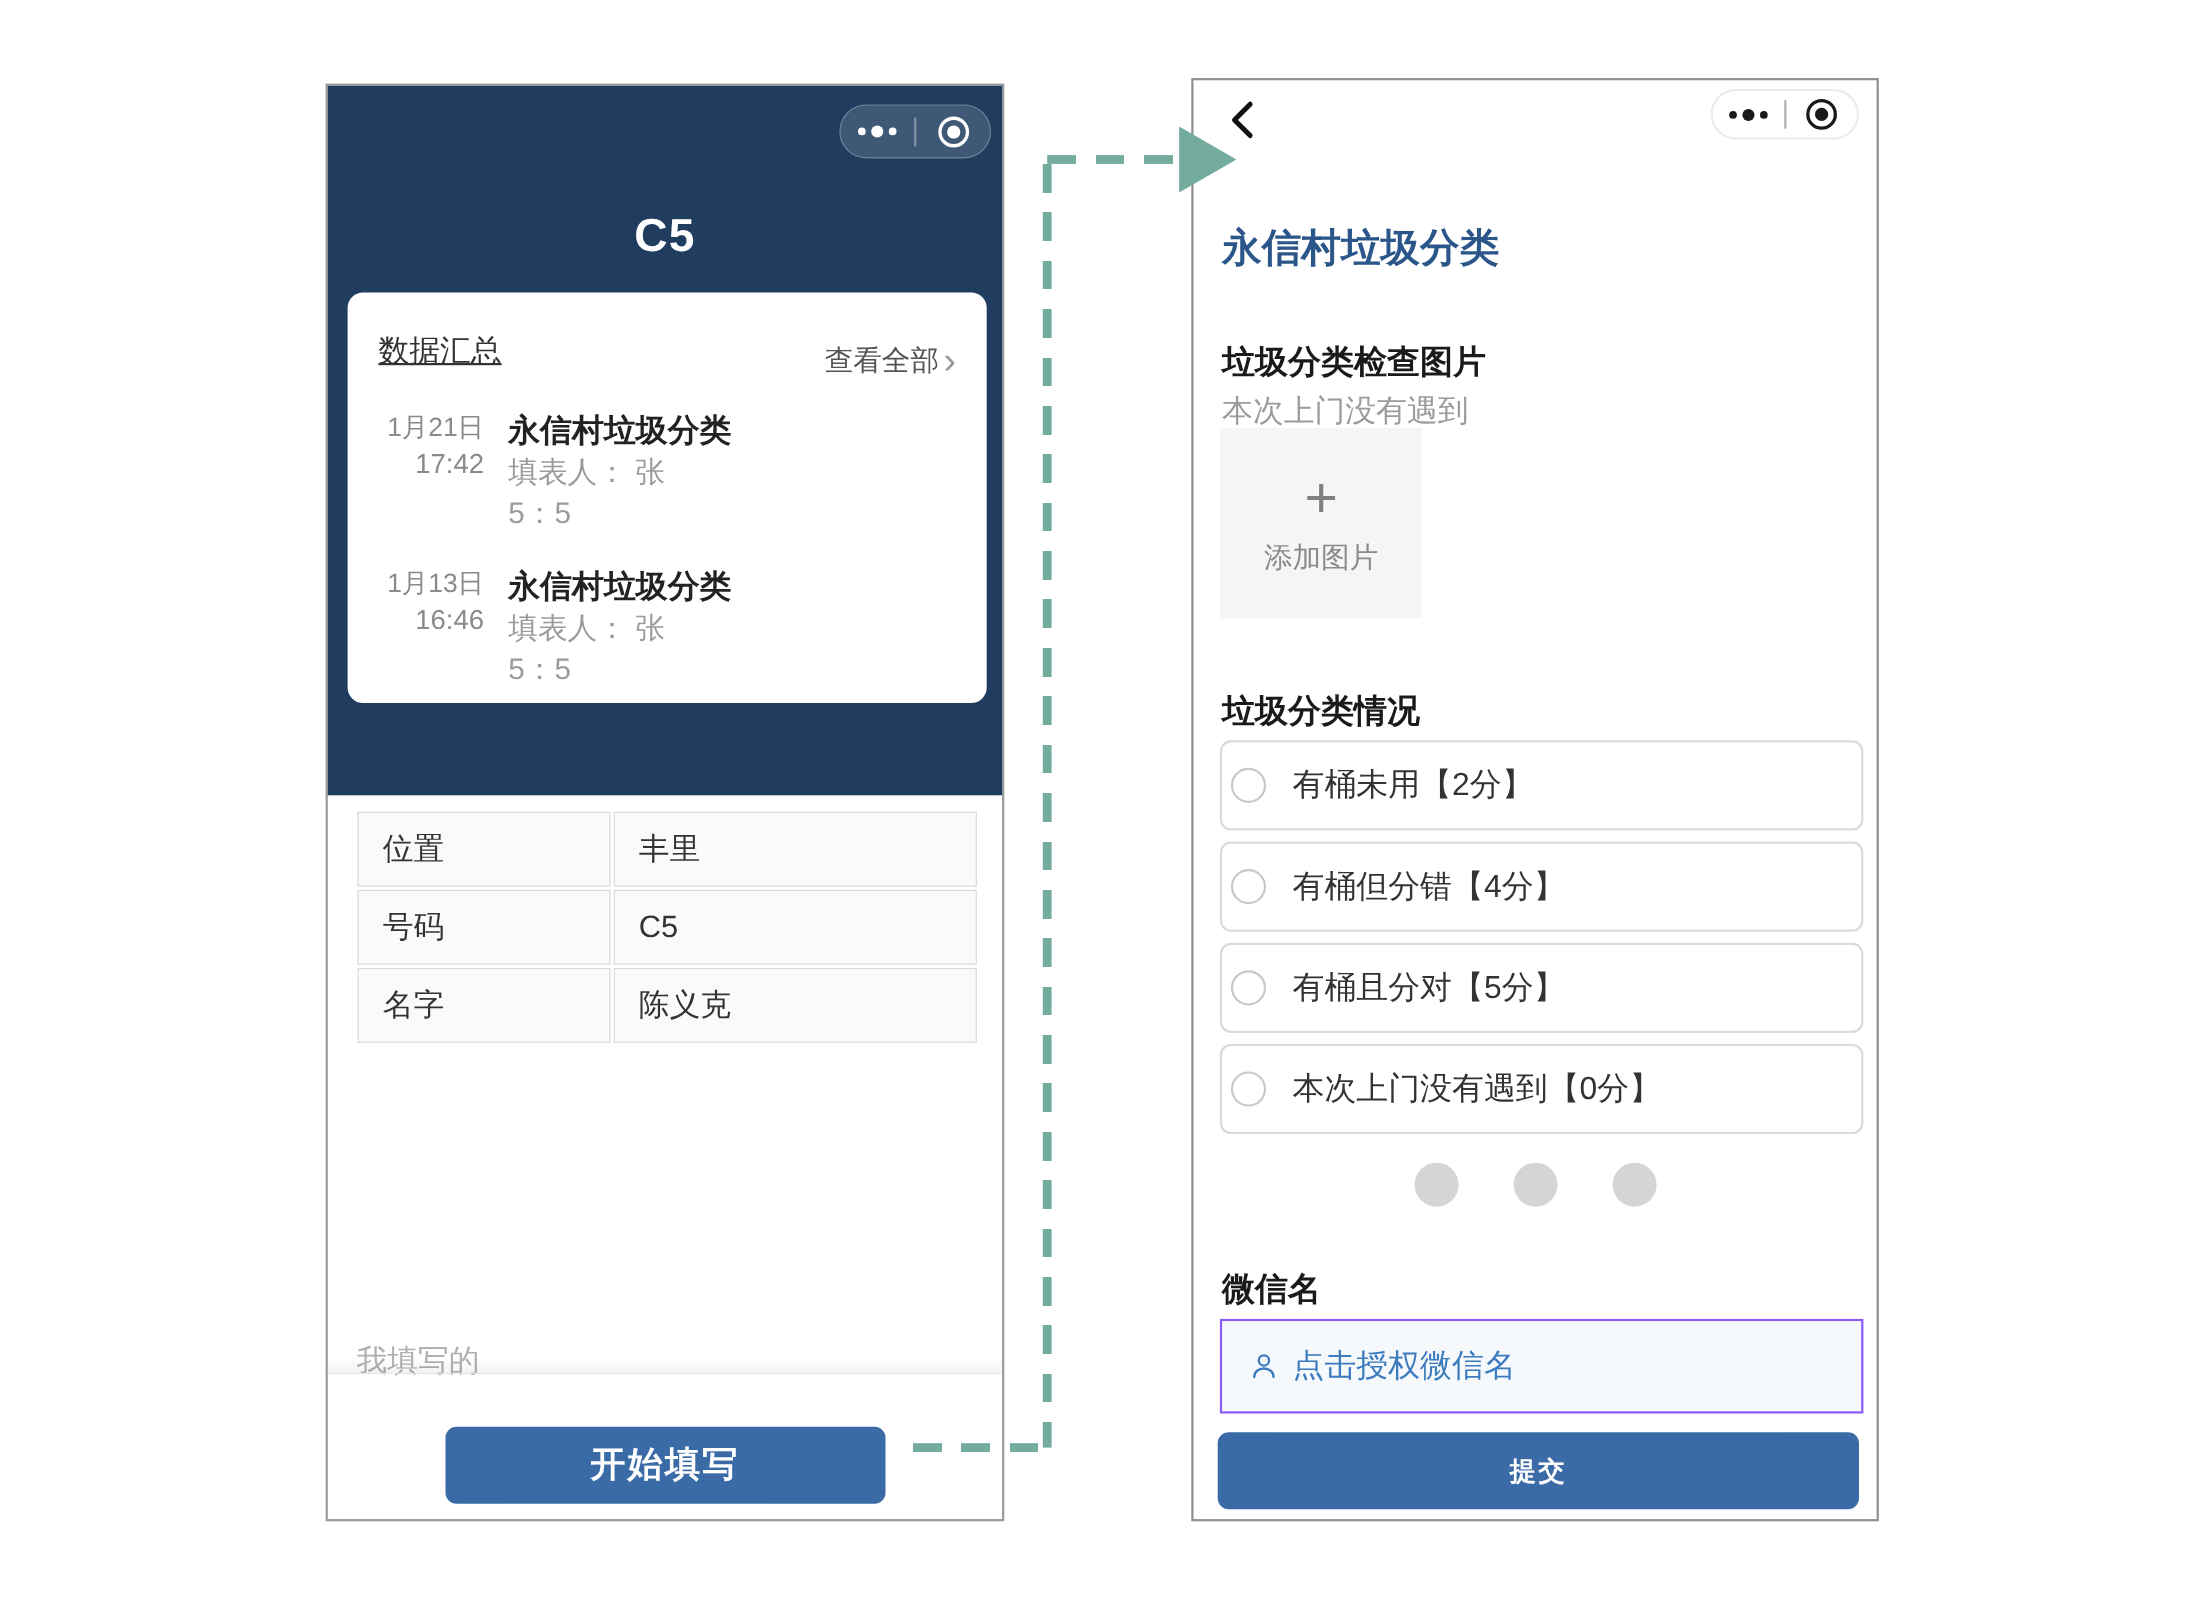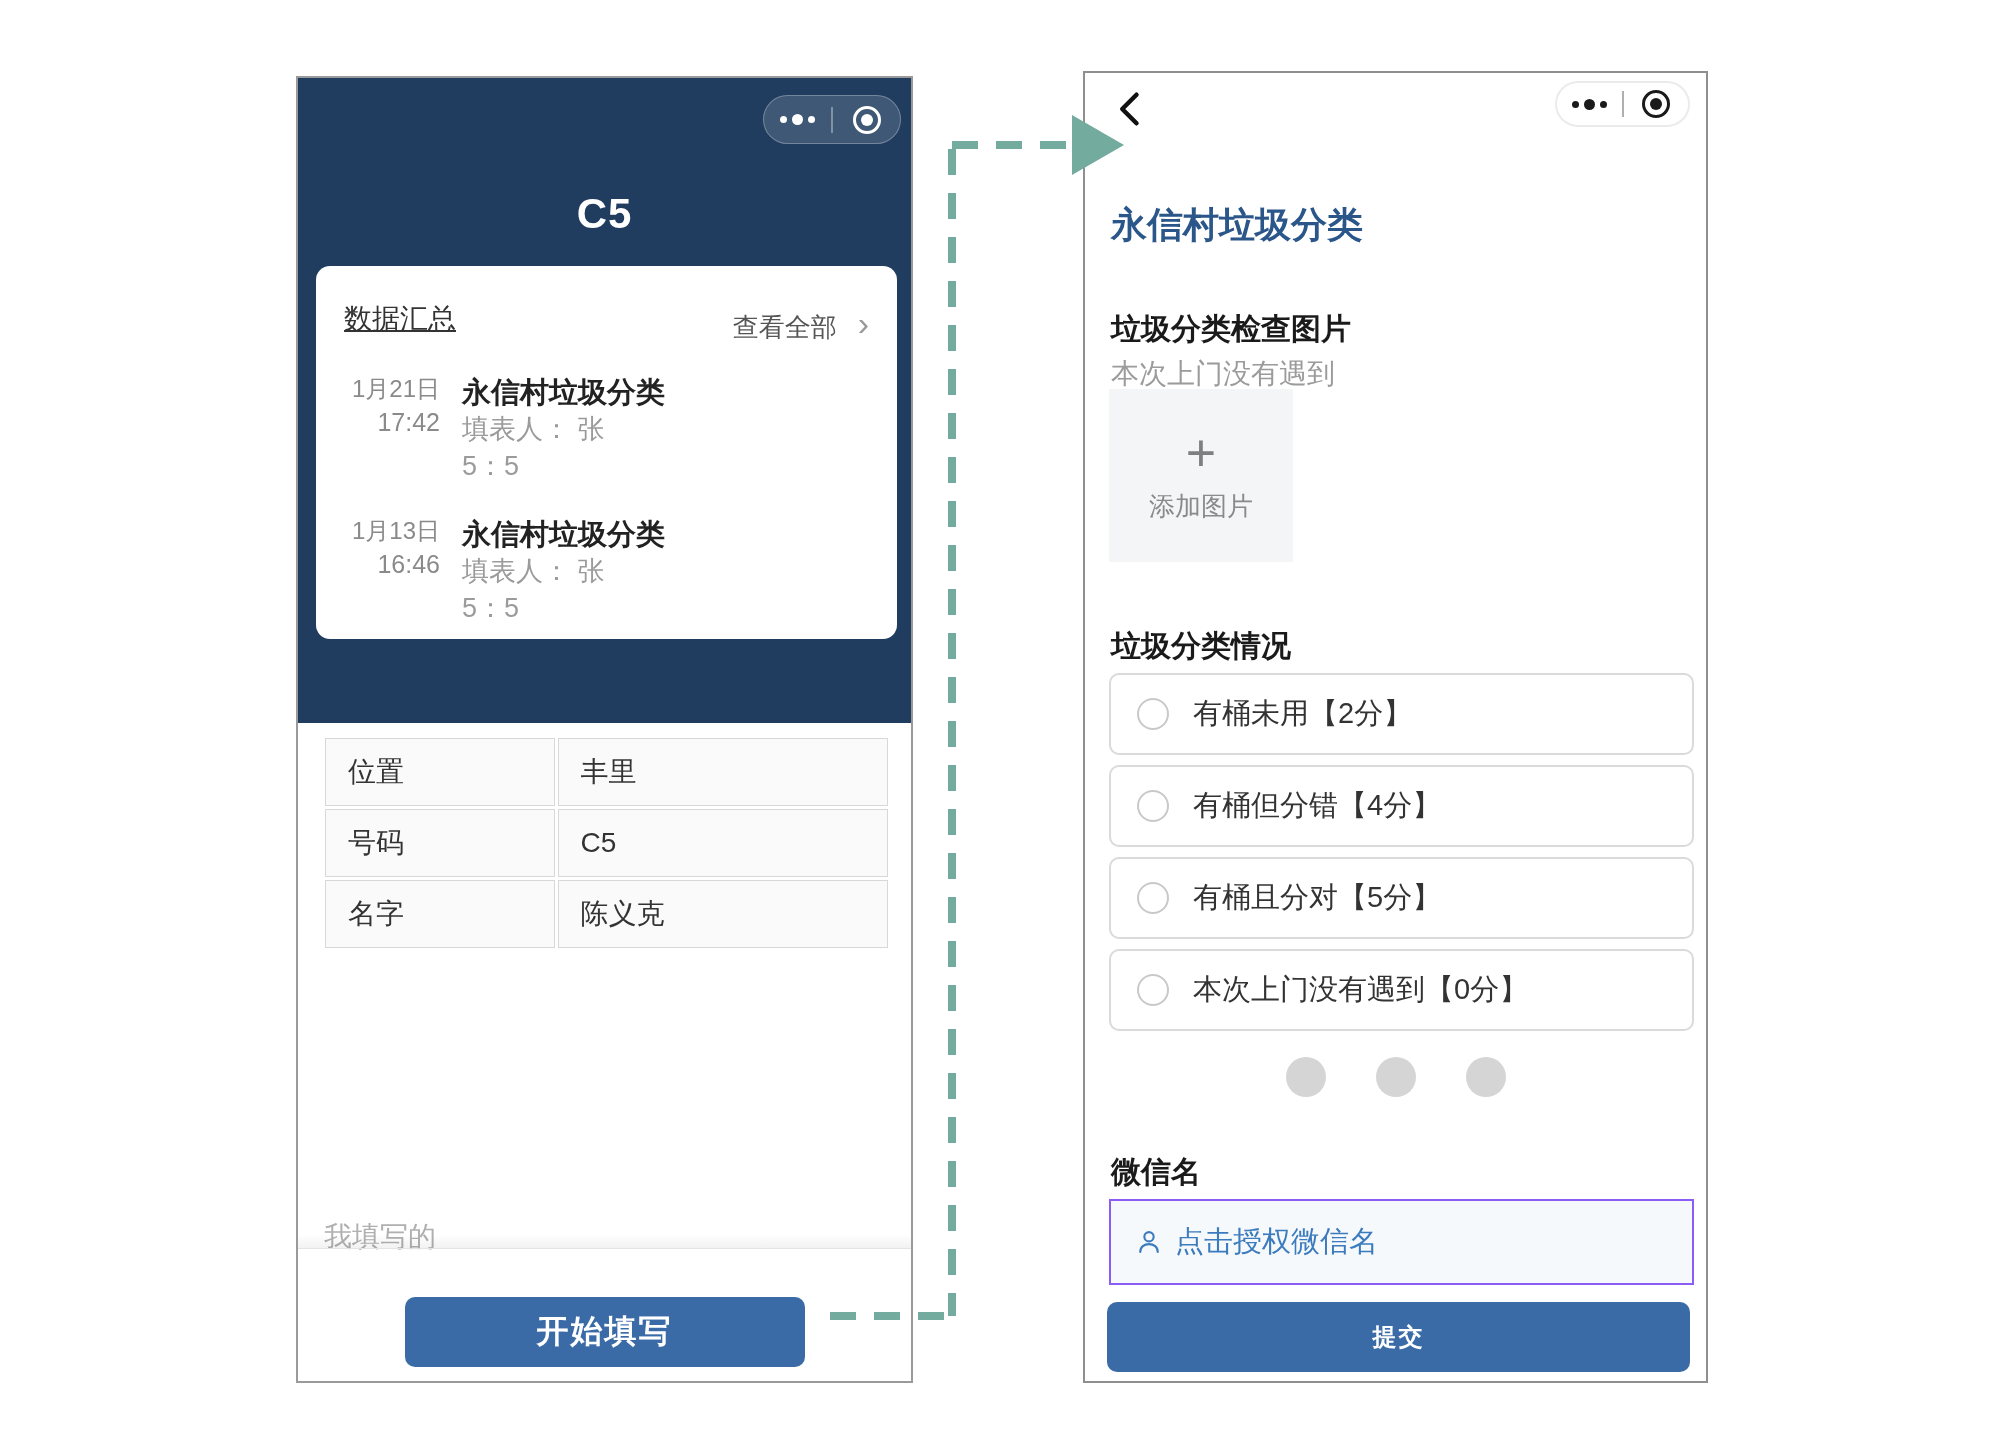--- a/index.html
+++ b/index.html
@@ -29,21 +29,21 @@
   .cap-sep{width:2px;height:26px;background:currentColor;opacity:0.35;}
   .cap-target{position:relative;display:block;width:28px;height:28px;border:3px solid currentColor;
               border-radius:50%;box-sizing:border-box;}
   .cap-target i{position:absolute;left:50%;top:50%;width:12px;height:12px;margin:-6px 0 0 -6px;
                 border-radius:50%;background:currentColor;}
 
   .card{position:absolute;left:18px;top:188px;width:581px;height:373px;background:#ffffff;
         border-radius:14px;box-sizing:border-box;padding:26px 28px;}
   .card-head{display:flex;align-items:center;justify-content:space-between;}
   .card-title{font-size:28px;color:#333333;text-decoration:underline;}
-  .view-all{display:flex;align-items:flex-start;gap:21px;cursor:pointer;margin-top:18px;}
+  .view-all{display:flex;align-items:center;gap:4px;cursor:pointer;margin-top:18px;}
   .view-all-label{font-size:26px;color:#555555;}
   .view-all-chevron{font-size:34px;line-height:26px;color:#999999;}
   .entry{display:flex;gap:22px;margin-top:28px;}
   .entry + .entry{margin-top:30px;}
   .edate{width:96px;flex:0 0 96px;text-align:right;color:#8a8a8a;}
   .edate .d{font-size:24px;line-height:32px;}
   .edate .t{font-size:25px;line-height:34px;}
   .ebody{flex:1;}
   .etitle{font-size:29px;font-weight:bold;color:#222222;line-height:38px;}
   .emeta{font-size:27px;color:#9b9b9b;line-height:37px;}
@@ -70,21 +70,21 @@
   .photo-title{top:236px;}
   .photo-hint{position:absolute;left:26px;top:282px;font-size:28px;color:#9b9b9b;}
   .add-box{position:absolute;left:24px;top:316px;width:184px;height:173px;background:#f4f5f6;
            display:flex;flex-direction:column;align-items:center;justify-content:center;gap:10px;
            cursor:pointer;}
   .add-plus{font-size:52px;font-weight:300;color:#7f7f7f;line-height:52px;}
   .add-label{font-size:26px;color:#8a8a8a;}
   .options-title{top:553px;}
   .option-card{position:absolute;left:24px;width:585px;height:82px;box-sizing:border-box;
                border:2px solid #dadada;border-radius:10px;background:#ffffff;display:flex;
-               align-items:center;padding-left:26px;cursor:pointer;}
+               align-items:center;padding-left:8px;cursor:pointer;}
   .option-card.o0{top:600px;}
   .option-card.o1{top:692px;}
   .option-card.o2{top:784px;}
   .option-card.o3{top:876px;}
   .radio{display:block;width:32px;height:32px;border:2px solid #c9c9c9;border-radius:50%;
          box-sizing:border-box;background:#ffffff;}
   .option-label{font-size:29px;color:#333333;margin-left:24px;}
   .dots-row{position:absolute;left:0;top:984px;width:100%;display:flex;justify-content:center;
             gap:50px;}
   .dot{width:40px;height:40px;border-radius:50%;background:#d5d5d5;}

